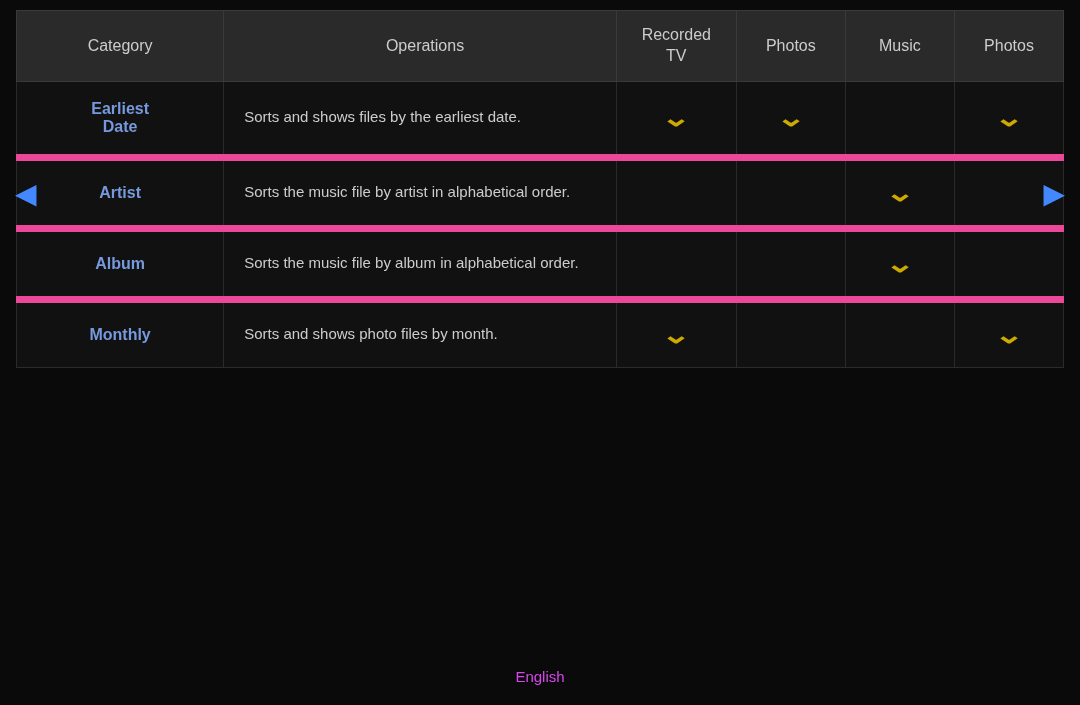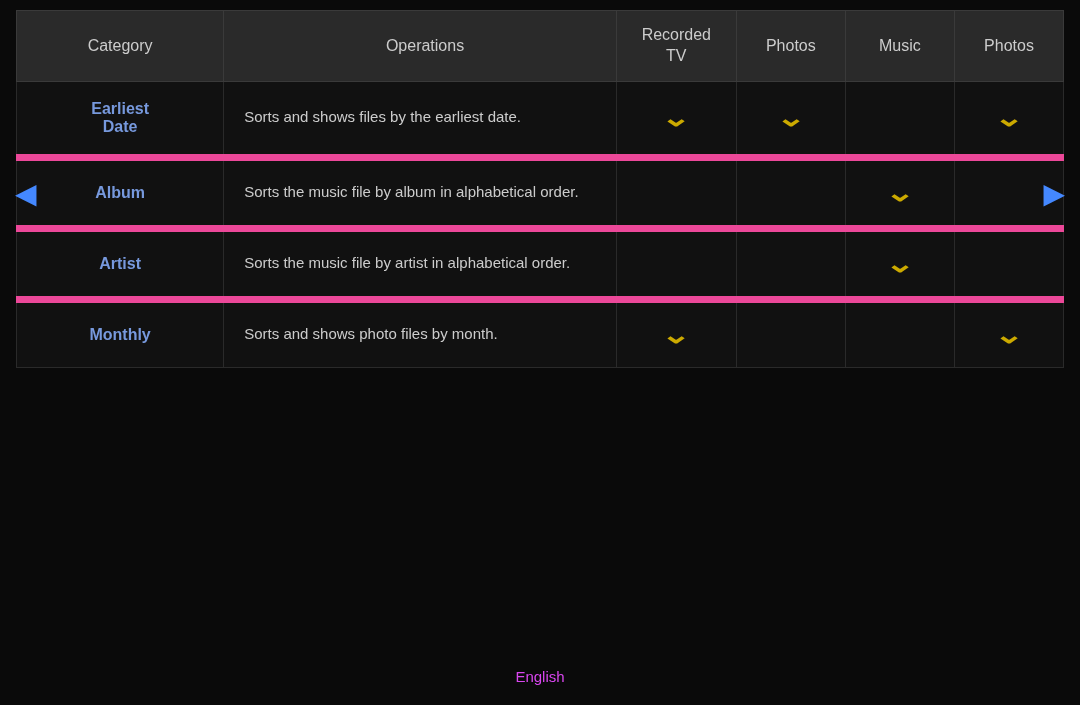--- a/index.html
+++ b/index.html
@@ -173,30 +173,30 @@
       <tbody id="table-body">
       <tr>
             <td class="category-cell">Earliest<br>Date</td>
             <td class="operations-cell">Sorts and shows files by the earliest date.</td>
             <td class="check-cell"><span class="checkmark" style="font-weight: bold; font-size: 24px; color: rgb(204, 170, 0); display: inline-block; transform: scaleX(1.5);">⌄</span></td>
             <td class="check-cell"><span class="checkmark" style="font-weight: bold; font-size: 24px; color: rgb(204, 170, 0); display: inline-block; transform: scaleX(1.5);">⌄</span></td>
             <td class="check-cell"></td>
             <td class="check-cell"><span class="checkmark" style="font-weight: bold; font-size: 24px; color: rgb(204, 170, 0); display: inline-block; transform: scaleX(1.5);">⌄</span></td>
           </tr>
           <tr>
+            <td class="category-cell">Artist</td>
+            <td class="operations-cell">Sorts the music file by artist in alphabetical order.</td>
+            <td class="check-cell"></td>
+            <td class="check-cell"></td>
+            <td class="check-cell"><span class="checkmark" style="font-weight: bold; font-size: 24px; color: rgb(204, 170, 0); display: inline-block; transform: scaleX(1.5);">⌄</span></td>
+            <td class="check-cell"></td>
+          </tr>
+          <tr>
             <td class="category-cell">Album</td>
             <td class="operations-cell">Sorts the music file by album in alphabetical order.</td>
-            <td class="check-cell"></td>
-            <td class="check-cell"></td>
-            <td class="check-cell"><span class="checkmark" style="font-weight: bold; font-size: 24px; color: rgb(204, 170, 0); display: inline-block; transform: scaleX(1.5);">⌄</span></td>
-            <td class="check-cell"></td>
-          </tr>
-          <tr>
-            <td class="category-cell">Artist</td>
-            <td class="operations-cell">Sorts the music file by artist in alphabetical order.</td>
             <td class="check-cell"></td>
             <td class="check-cell"></td>
             <td class="check-cell"><span class="checkmark" style="font-weight: bold; font-size: 24px; color: rgb(204, 170, 0); display: inline-block; transform: scaleX(1.5);">⌄</span></td>
             <td class="check-cell"></td>
           </tr>
           <tr>
             <td class="category-cell">Monthly</td>
             <td class="operations-cell">Sorts and shows photo files by month.</td>
             <td class="check-cell"><span class="checkmark" style="font-weight: bold; font-size: 24px; color: rgb(204, 170, 0); display: inline-block; transform: scaleX(1.5);">⌄</span></td>
             <td class="check-cell"></td>

